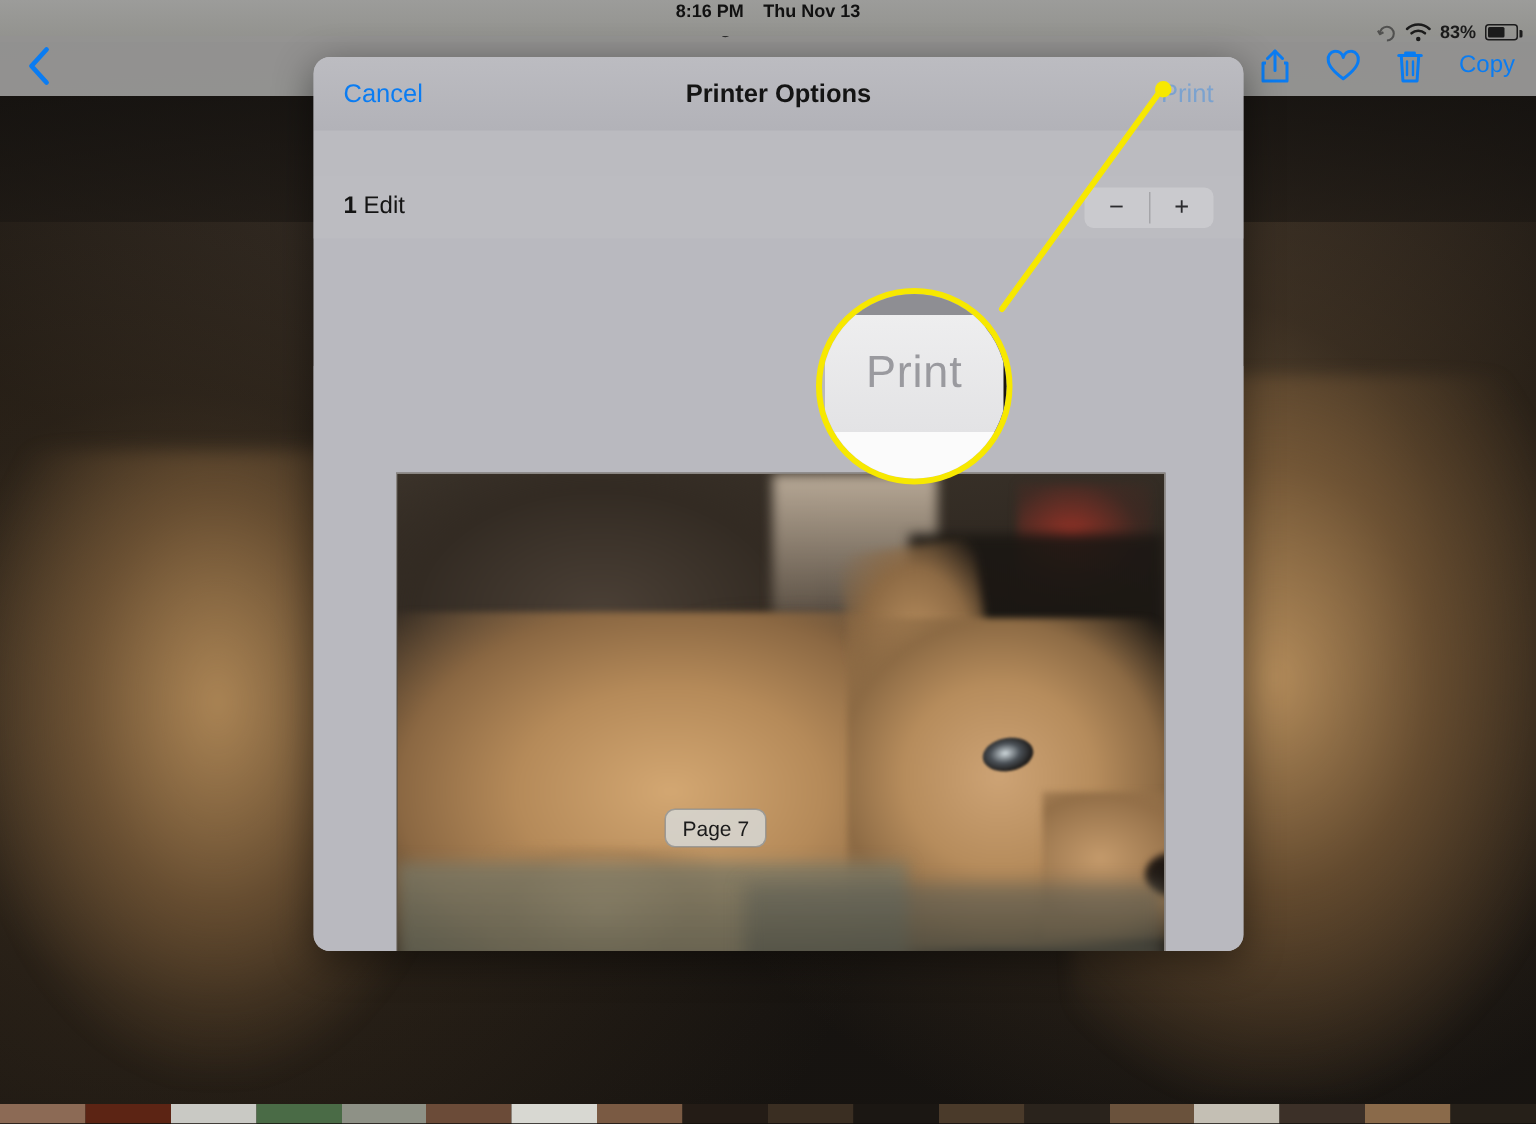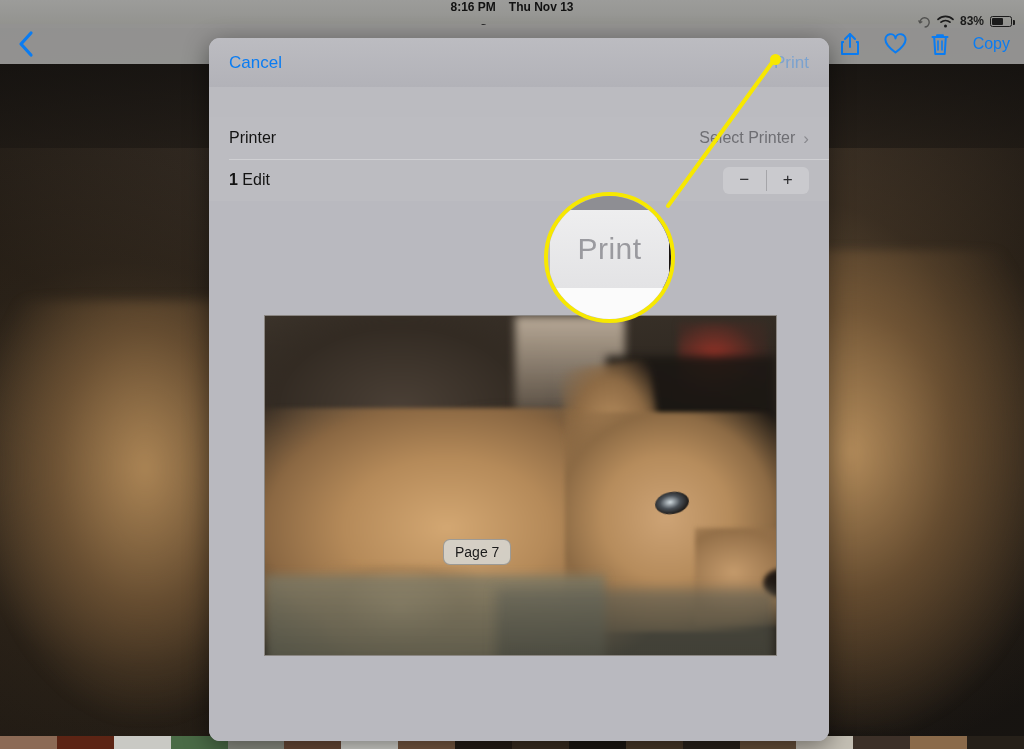--- a/index.html
+++ b/index.html
@@ -88,21 +88,21 @@
   
   .filmstrip {
     position: absolute; left: 0; bottom: 0; width: 1024px; height: 13px;
     z-index: 4; display: flex;
   }
   .filmstrip > span { flex: 1 1 auto; height: 100%; display: block; }
 
   
   .sheet {
     position: absolute; left: 209px; top: 38px;
-    width: 620px; height: 703px;
+    width: 620px; height: 596px;
     background: #b9b9bf;
     border-radius: 11px;
     overflow: hidden;
     z-index: 10;
     box-shadow: 0 6px 26px rgba(0,0,0,0.45);
   }
   .sheet-header {
     height: 49px;
     background: linear-gradient(180deg, #bcbcc1 0%, #b2b2b8 100%);
     display: flex; align-items: center;
@@ -371,32 +371,26 @@
     <span style="background:#c4bfb4"></span>
     <span style="background:#3c3028"></span>
     <span style="background:#8a6a4a"></span>
     <span style="background:#262019"></span>
   </div>
 
   <div class="sheet">
 
     <div class="sheet-header">
       <span class="sheet-cancel">Cancel</span>
+      <span class="sheet-title">Printer Options</span>
       <span class="sheet-print">Print</span>
     </div>
 
     <div class="sheet-gap"></div>
 
-    <div class="row">
-      <span class="row-label">Printer</span>
-      <span class="row-value">
-        <span>Select Printer</span>
-        <span class="chevron-r">›</span>
-      </span>
-    </div>
 
     <div class="row">
       <span class="row-label"><b>1</b><span> Edit</span></span>
       <span class="stepper">
         <button>−</button>
         <span class="stepper-div"></span>
         <button>+</button>
       </span>
     </div>
 

